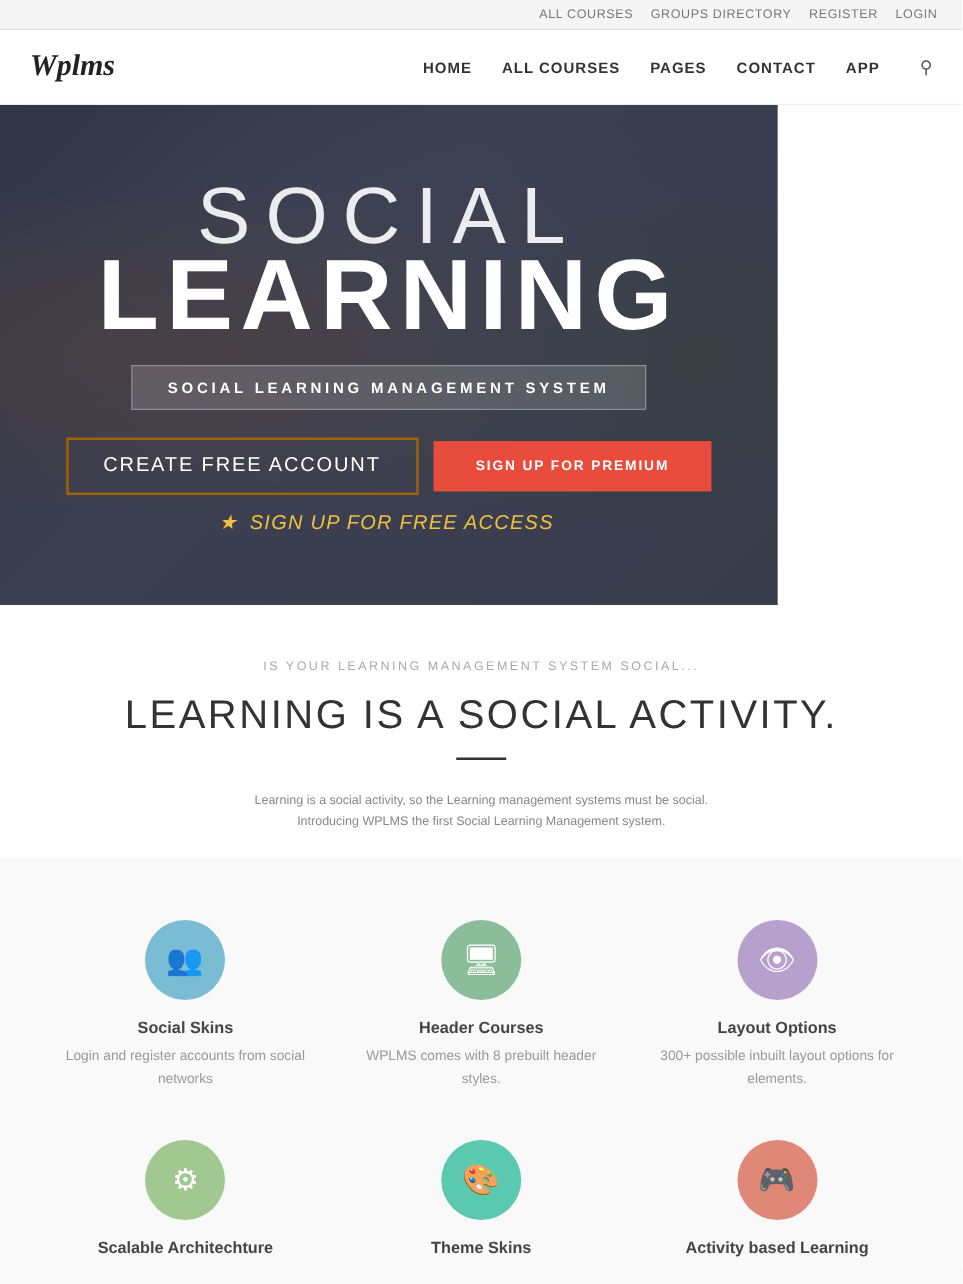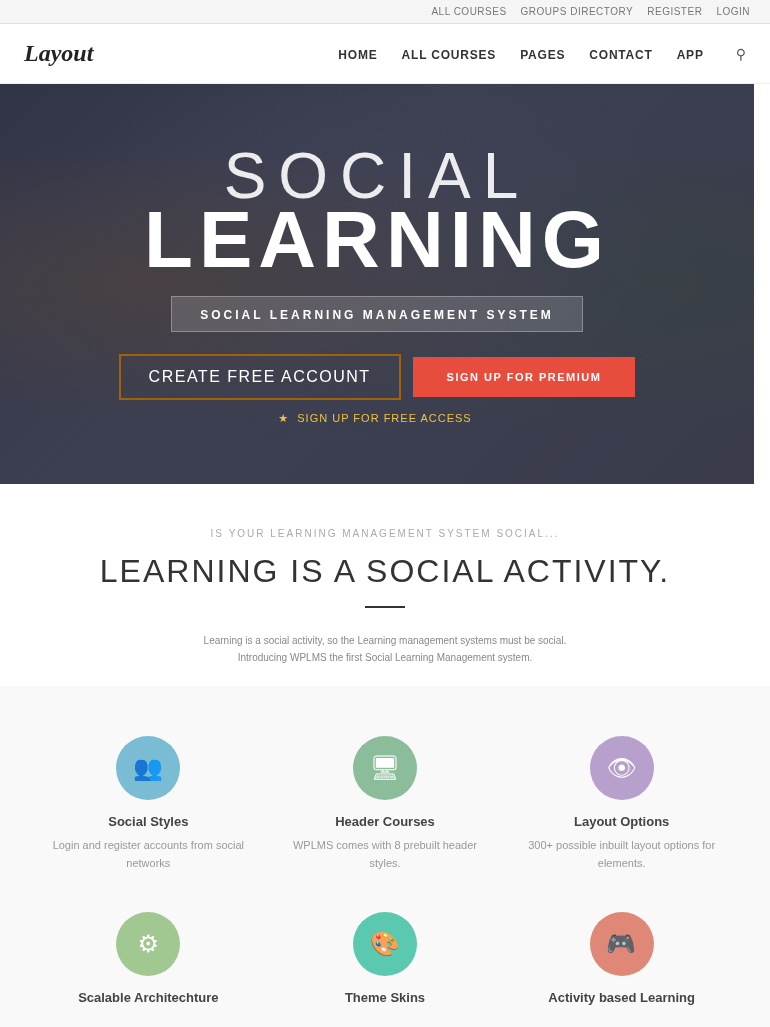--- a/index.html
+++ b/index.html
@@ -56,21 +56,21 @@
     .search-icon-nav {
       font-size: 14px;
       color: #555;
       cursor: pointer;
       margin-left: 8px;
     }
 
     
     .hero {
       position: relative;
-      width: 754px;
+      width: 622px;
       height: 400px;
       background: #3a3a4a;
       overflow: hidden;
       display: flex;
       flex-direction: column;
       align-items: center;
       justify-content: center;
     }
     .hero-bg {
       position: absolute;
@@ -158,23 +158,24 @@
       color: #fff;
       padding: 12px 32px;
       font-size: 11px;
       font-weight: 700;
       letter-spacing: 1.5px;
       text-transform: uppercase;
       cursor: pointer;
     }
     .hero-free-access {
       margin-top: 12px;
-      font-size: 11px;
+      font-size: 16px;
       color: rgba(255,255,255,0.85);
       letter-spacing: 1px;
+      font-style: italic;
     }
     .hero-free-access span {
       color: #f0c040;
       margin-right: 4px;
     }
 
     
     .social-activity {
       background: #fff;
       text-align: center;
@@ -247,21 +248,21 @@
 <body>
 
 <div class="top-bar">
   <a>All Courses</a>
   <a>Groups Directory</a>
   <a>Register</a>
   <a>Login</a>
 </div>
 
 <nav class="main-nav">
-  <div class="logo">Layout</div>
+  <div class="logo">Wplms</div>
   <ul class="nav-links">
     <li><a>Home</a></li>
     <li><a>All Courses</a></li>
     <li><a>Pages</a></li>
     <li><a>Contact</a></li>
     <li><a>App</a></li>
     <li><span class="search-icon-nav">⚲</span></li>
   </ul>
 </nav>
 
@@ -293,21 +294,21 @@
   <div class="section-divider"></div>
   <p class="section-description">
     <span>Learning is a social activity, so the Learning management systems must be social.</span><br>
     <span>Introducing WPLMS the first Social Learning Management system.</span>
   </p>
 </section>
 
 <section class="features-grid" id="features-container">
 <div class="feature-item">
       <div class="feature-icon-circle" style="background: rgb(123, 188, 213);">👥</div>
-      <div class="feature-title">Social Styles</div>
+      <div class="feature-title">Social Skins</div>
       <div class="feature-desc">Login and register accounts from social networks</div>
     </div>
     <div class="feature-item">
       <div class="feature-icon-circle" style="background: rgb(140, 189, 154);">🖥</div>
       <div class="feature-title">Header Courses</div>
       <div class="feature-desc">WPLMS comes with 8 prebuilt header styles.</div>
     </div>
     <div class="feature-item">
       <div class="feature-icon-circle" style="background: rgb(184, 160, 204);">👁</div>
       <div class="feature-title">Layout Options</div>

